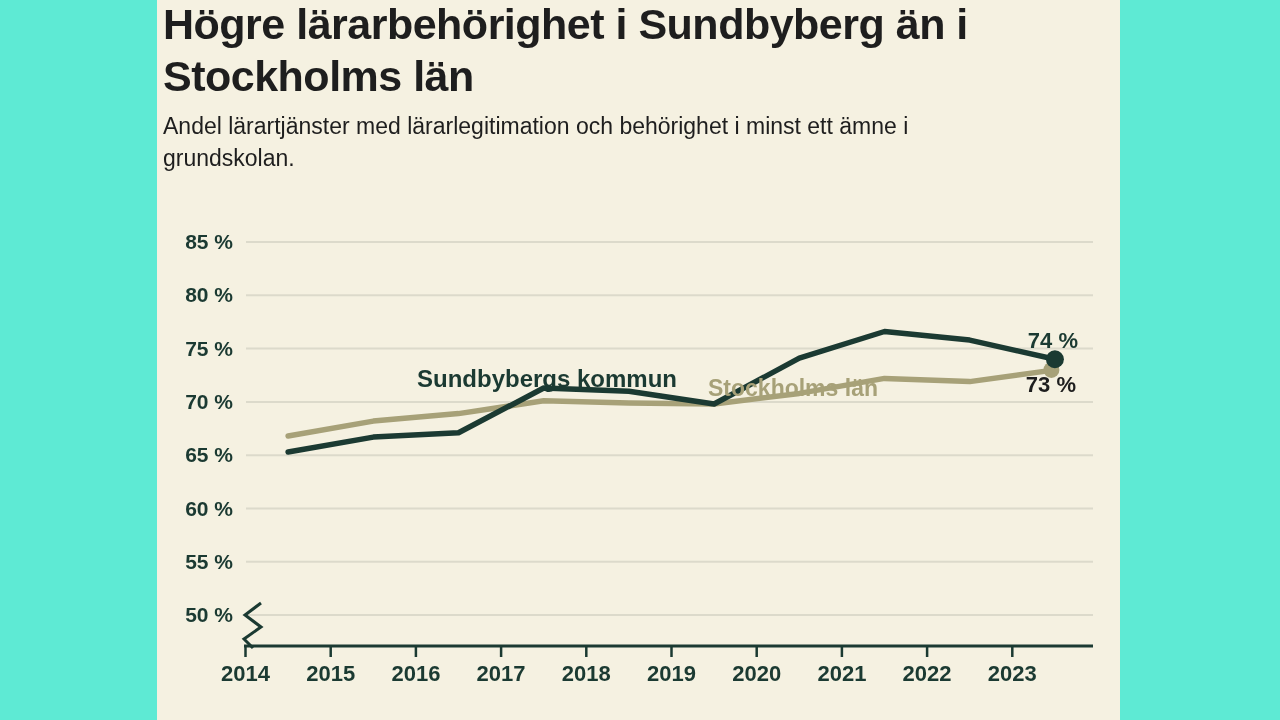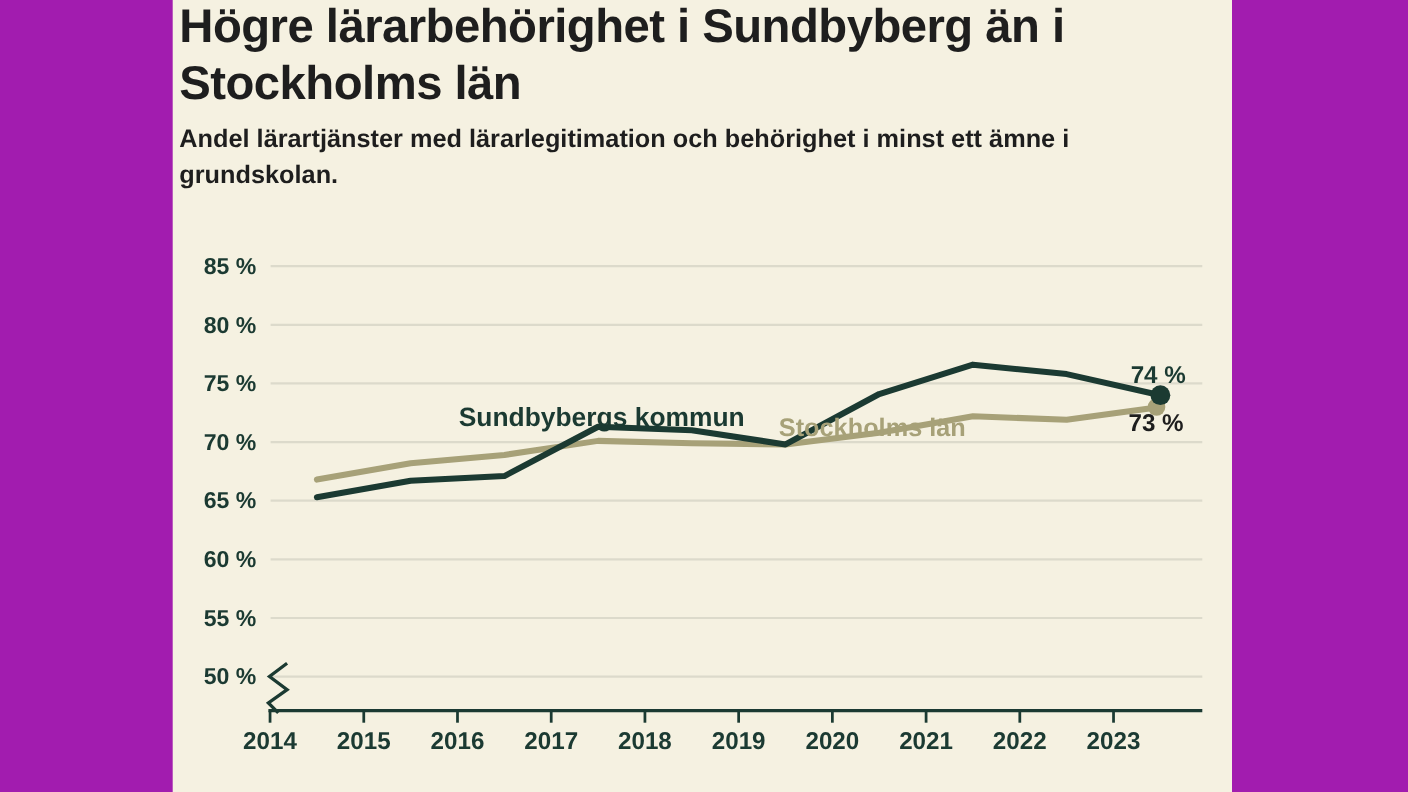--- a/index.html
+++ b/index.html
@@ -1,22 +1,22 @@
 <!DOCTYPE html>
 <html><head>
 <meta charset="utf-8">
 <style>
   html,body{margin:0;padding:0;}
   body{font-family:"Liberation Sans", sans-serif;}
-  .page{position:relative;width:1280px;height:720px;background:#a21caf;overflow:hidden;}
+  .page{position:relative;width:1280px;height:720px;background:#5eead4;overflow:hidden;}
   .panel{position:absolute;left:157px;top:0;width:963px;height:720px;background:#f5f1e1;}
   .title{position:absolute;left:6px;top:-2px;margin:0;width:950px;
          font-size:43px;line-height:52px;font-weight:700;color:#1e1e1e;letter-spacing:-0.5px;}
   .subtitle{position:absolute;left:6px;top:110px;margin:0;width:950px;
-         font-size:23px;line-height:32px;font-weight:700;color:#1e1e1e;}
+         font-size:23px;line-height:32px;font-weight:400;color:#1e1e1e;}
   svg text{font-family:"Liberation Sans", sans-serif;}
 </style>
 </head>
 <body>
 
 <div class="page">
   <div class="panel">
     <h1 class="title"><span>Högre lärarbehörighet i Sundbyberg än i</span><br><span>Stockholms län</span></h1>
     <p class="subtitle"><span>Andel lärartjänster med lärarlegitimation och behörighet i minst ett ämne i</span><br><span>grundskolan.</span></p>
   </div>

